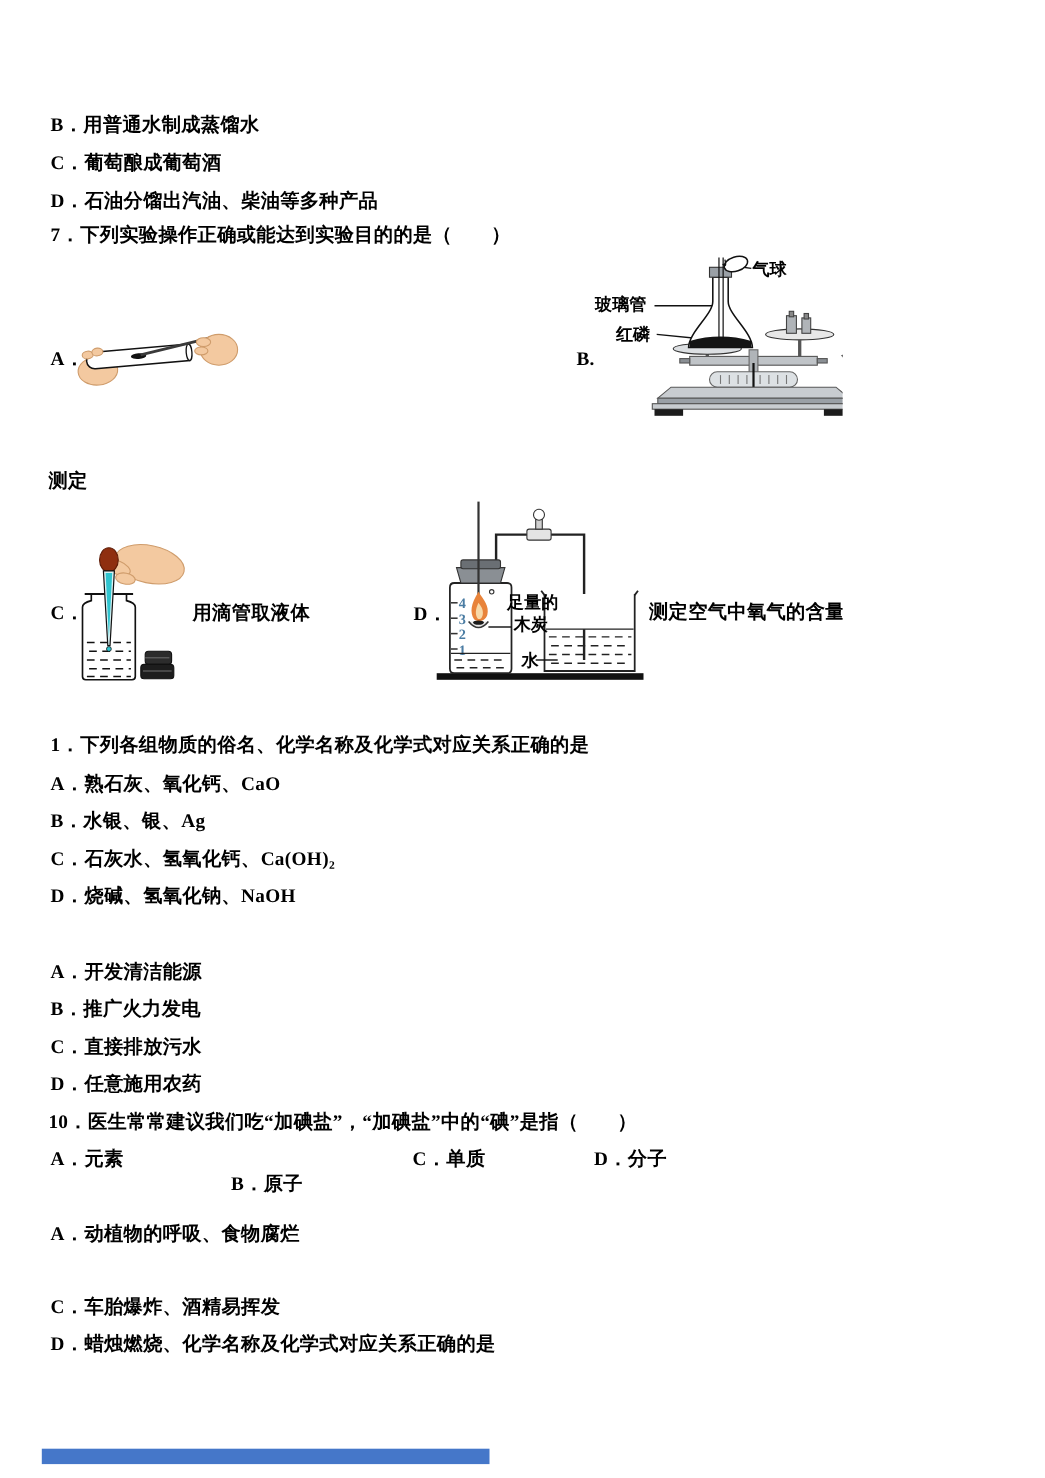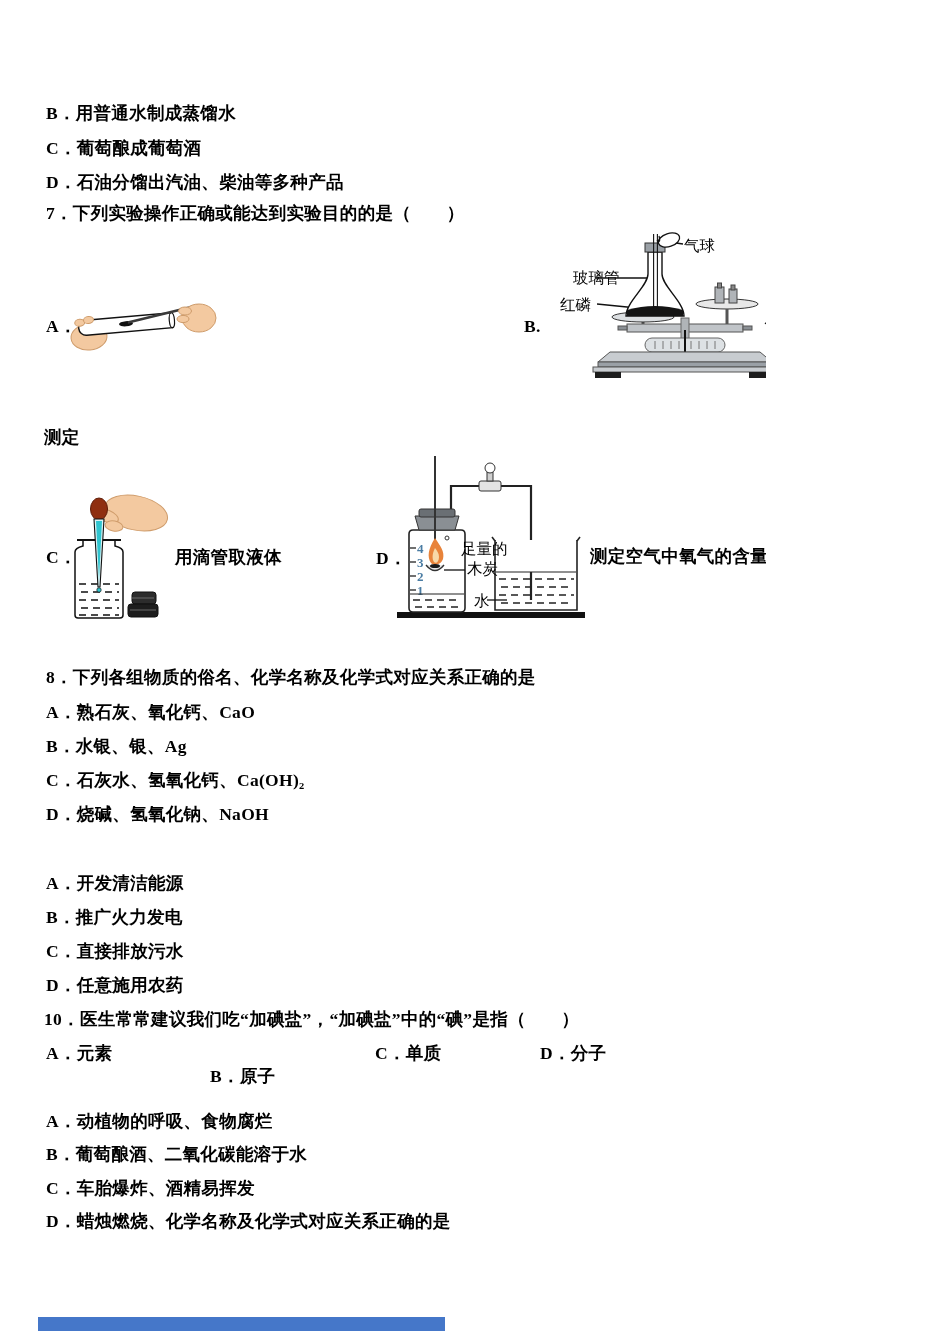--- a/index.html
+++ b/index.html
@@ -1,19 +1,19 @@
 <!DOCTYPE html>
 <html><head>
 <meta charset="utf-8">
 <style>
   html,body{margin:0;padding:0;background:#fff;}
   #page{position:relative;width:766px;height:1344px;background:#fff;overflow:hidden;
         font-family:"Liberation Serif","DejaVu Serif",serif;color:#000;}
   .t{position:absolute;white-space:nowrap;font-weight:700;font-size:17.5px;line-height:24px;letter-spacing:.3px;}
-  .dlabel{position:absolute;white-space:nowrap;font-weight:400;font-size:15.5px;line-height:18px;}
+  .dlabel{position:absolute;white-space:nowrap;font-weight:700;font-size:15.5px;line-height:18px;}
   svg{position:absolute;overflow:visible;}
   .bar{position:absolute;left:38px;top:1317px;width:407px;height:14px;background:#4577c9;}
 </style>
 </head>
 <body>
 
 <div id="page">
 
   <div class="t" style="left:46px;top:101px">B．用普通水制成蒸馏水</div>
   <div class="t" style="left:46px;top:136px">C．葡萄酿成葡萄酒</div>
@@ -76,21 +76,21 @@
     <ellipse cx="108" cy="87" rx="31" ry="5" fill="#dcdfe2" stroke="#333"></ellipse>
     <path d="M113,22 L113,44 C113,56 91,72 91,86 L149,86 C149,72 127,56 127,44 L127,22 Z" fill="#fff" stroke="#111" stroke-width="1.4"></path>
     <path d="M92,80 Q120,72 148,80 L148,86 L92,86 Z" fill="#141414"></path>
     <rect x="110" y="13" width="20" height="9" fill="#9aa0a6" stroke="#333"></rect>
     <line x1="118.6" y1="4" x2="118.6" y2="78" stroke="#111" stroke-width="1.1"></line>
     <line x1="122.4" y1="4" x2="122.4" y2="78" stroke="#111" stroke-width="1.1"></line>
     <ellipse cx="134" cy="10" rx="11" ry="6.5" transform="rotate(-18 134 10)" fill="#fff" stroke="#111" stroke-width="1.3"></ellipse>
     <path d="M122,10 Q126,14 124,6" fill="none" stroke="#111" stroke-width="1.2"></path>
   </svg>
   <div class="dlabel" style="left:684px;top:237px">气球</div>
-  <div class="dlabel" style="left:573px;top:269px">玻璃管</div>
+  <div class="dlabel" style="left:541px;top:269px">玻璃管</div>
   <div class="dlabel" style="left:560px;top:296px">红磷</div>
   <div class="t" style="left:765px;top:312px">化学变化前质量的</div>
   <div class="t" style="left:44px;top:425px">测定</div>
 
   <div class="t" style="left:46px;top:545px">C．</div>
   <svg style="left:66px;top:488px" width="115" height="140" viewBox="0 0 115 140">
     <ellipse cx="70" cy="25" rx="32" ry="17" transform="rotate(12 70 25)" fill="#f3c9a0" stroke="#cf9c6b"></ellipse>
     <ellipse cx="41" cy="28" rx="12" ry="6" transform="rotate(22 41 28)" fill="#f3c9a0" stroke="#cf9c6b"></ellipse>
     <ellipse cx="48" cy="38" rx="9" ry="5" transform="rotate(10 48 38)" fill="#f3c9a0" stroke="#cf9c6b"></ellipse>
     <ellipse cx="33" cy="21" rx="8.5" ry="11" fill="#8f2f10" stroke="#5f1d08"></ellipse>
@@ -165,36 +165,35 @@
     <line x1="15" y1="144" x2="69" y2="144" stroke="#222" stroke-width="1.2"></line>
 
     <line x1="49" y1="120" x2="70" y2="120" stroke="#111" stroke-width="1.3"></line>
     <line x1="92" y1="150" x2="112" y2="150" stroke="#111" stroke-width="1.3"></line>
   </svg>
   <div class="dlabel" style="left:461px;top:540px">足量的</div>
   <div class="dlabel" style="left:467px;top:560px">木炭</div>
   <div class="dlabel" style="left:474px;top:592px">水</div>
   <div class="t" style="left:590px;top:544px">测定空气中氧气的含量</div>
 
-  <div class="t" style="left:46px;top:665px">8．下列各组物质的俗名、化学名称及化学式对应关系正确的是</div>
+  <div class="t" style="left:46px;top:665px">1．下列各组物质的俗名、化学名称及化学式对应关系正确的是</div>
   <div class="t" style="left:46px;top:700px">A．熟石灰、氧化钙、CaO</div>
   <div class="t" style="left:46px;top:734px">B．水银、银、Ag</div>
   <div class="t" style="left:46px;top:802px">D．烧碱、氢氧化钠、NaOH</div>
   <div class="t" style="left:46px;top:768px">C．石灰水、氢氧化钙、Ca(OH)₂</div>
 
   <div class="t" style="left:46px;top:871px">A．开发清洁能源</div>
   <div class="t" style="left:46px;top:905px">B．推广火力发电</div>
   <div class="t" style="left:46px;top:939px">C．直接排放污水</div>
   <div class="t" style="left:46px;top:973px">D．任意施用农药</div>
 
   <div class="t" style="left:44px;top:1007px">10．医生常常建议我们吃“加碘盐”，“加碘盐”中的“碘”是指（　　）</div>
   <div class="t" style="left:46px;top:1041px">A．元素</div>
   <div class="t" style="left:210px;top:1064px">B．原子</div>
   <div class="t" style="left:375px;top:1041px">C．单质</div>
   <div class="t" style="left:540px;top:1041px">D．分子</div>
 
   <div class="t" style="left:46px;top:1109px">A．动植物的呼吸、食物腐烂</div>
-  <div class="t" style="left:46px;top:1142px">B．葡萄酿酒、二氧化碳能溶于水</div>
   <div class="t" style="left:46px;top:1176px">C．车胎爆炸、酒精易挥发</div>
   <div class="t" style="left:46px;top:1209px">D．蜡烛燃烧、化学名称及化学式对应关系正确的是</div>
 
   <div class="bar"></div>
 </div>
 
 </body></html>

